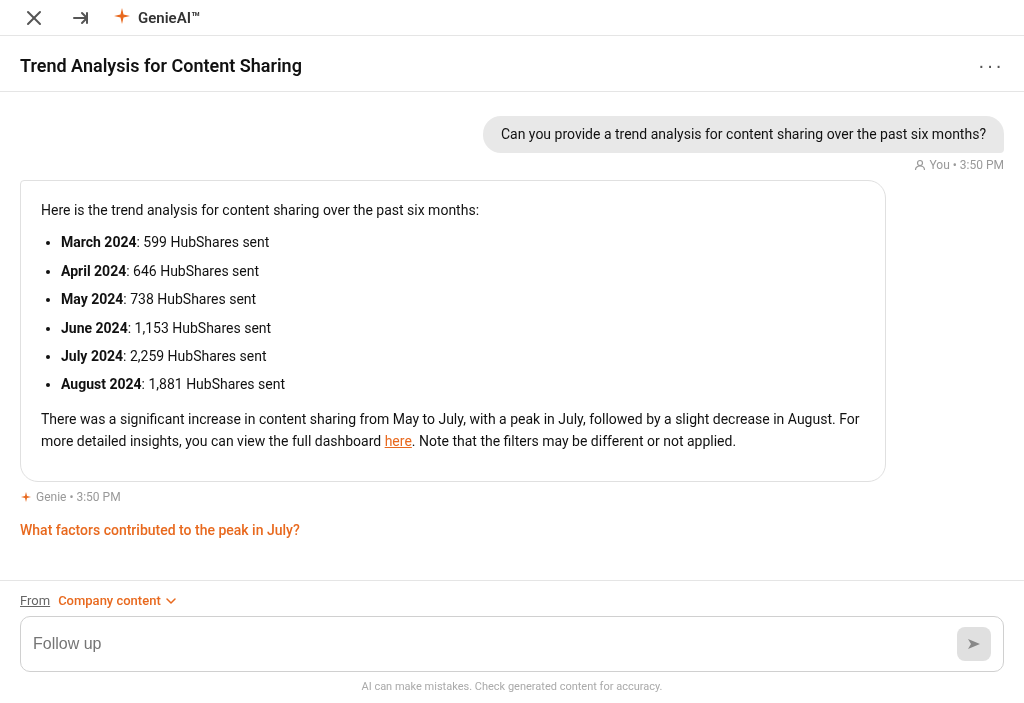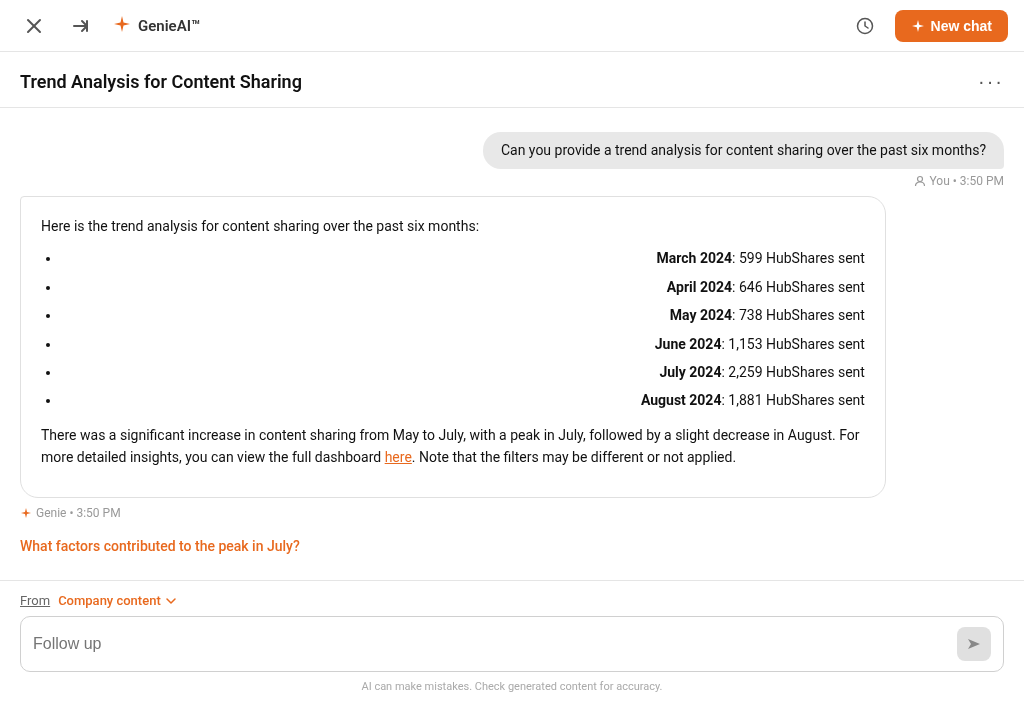--- a/index.html
+++ b/index.html
@@ -11,21 +11,21 @@
       overflow: hidden;
       display: flex;
       flex-direction: column;
     }
 
     
     .topbar {
       display: flex;
       align-items: center;
       padding: 0 16px;
-      height: 52px;
+      height: 36px;
       border-bottom: 1px solid #e5e5e5;
       background: #fff;
       flex-shrink: 0;
     }
     .topbar-left {
       display: flex;
       align-items: center;
       gap: 12px;
     }
     .topbar-right {
@@ -146,21 +146,20 @@
     }
     .ai-bubble p { margin-bottom: 10px; }
     .ai-bubble ul {
       list-style: disc;
       padding-left: 20px;
       margin-bottom: 12px;
     }
     .ai-bubble ul li {
       margin-bottom: 6px;
       font-size: 14px;
-      text-align: right;
     }
     .ai-bubble ul li strong { font-weight: 700; }
     .ai-bubble .summary-text { margin-top: 4px; }
     .link-orange { color: #e8691e; text-decoration: underline; cursor: pointer; }
     .ai-meta {
       font-size: 12px;
       color: #999;
       margin-top: 8px;
       display: flex;
       align-items: center;
@@ -283,34 +282,20 @@
       </svg>
     </button>
     <div class="brand">
       <span class="brand-icon sparkle-icon">
         <svg width="20" height="20" viewBox="0 0 20 20" fill="none">
           <path d="M10 2 L11.5 8.5 L18 10 L11.5 11.5 L10 18 L8.5 11.5 L2 10 L8.5 8.5 Z" fill="#e8691e"></path>
         </svg>
       </span>
       <span>GenieAI™</span>
     </div>
-  </div>
-  <div class="topbar-right">
-    <button class="icon-btn" title="History">
-      <svg width="18" height="18" viewBox="0 0 18 18" fill="none">
-        <circle cx="9" cy="9" r="7.5" stroke="#555" stroke-width="1.5"></circle>
-        <polyline points="9,5 9,9 12,11" fill="none" stroke="#555" stroke-width="1.5" stroke-linecap="round" stroke-linejoin="round"></polyline>
-      </svg>
-    </button>
-    <button class="new-chat-btn">
-      <svg width="14" height="14" viewBox="0 0 14 14" fill="none">
-        <path d="M7 1 L8.2 5.8 L13 7 L8.2 8.2 L7 13 L5.8 8.2 L1 7 L5.8 5.8 Z" fill="white"></path>
-      </svg>
-      <span>New chat</span>
-    </button>
   </div>
 </div>
 
 <div class="title-bar">
   <span class="page-title">Trend Analysis for Content Sharing</span>
   <button class="dots-btn" title="More options">···</button>
 </div>
 
 <div class="chat-area">
 

